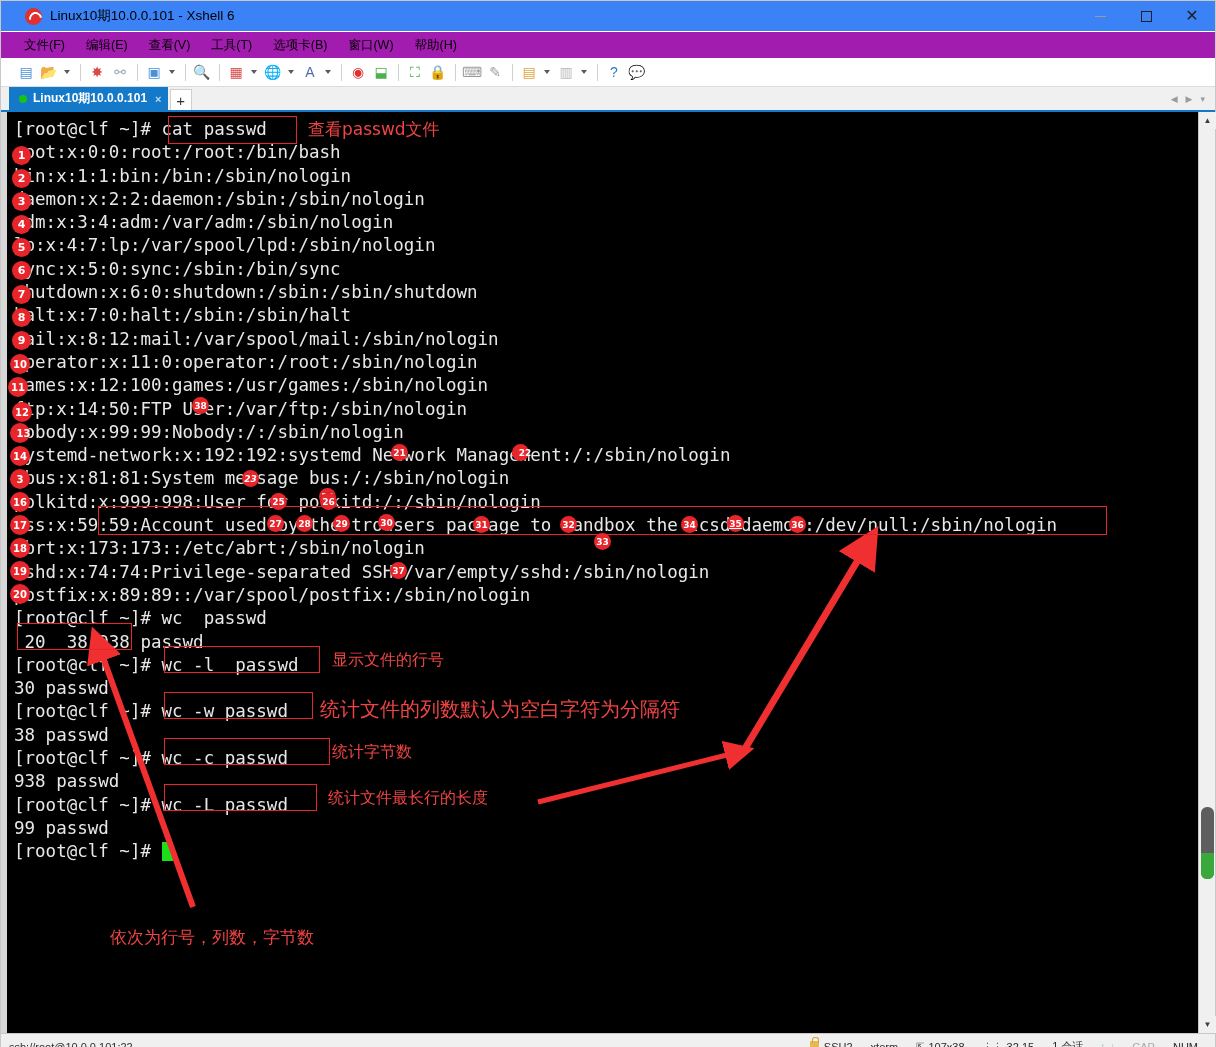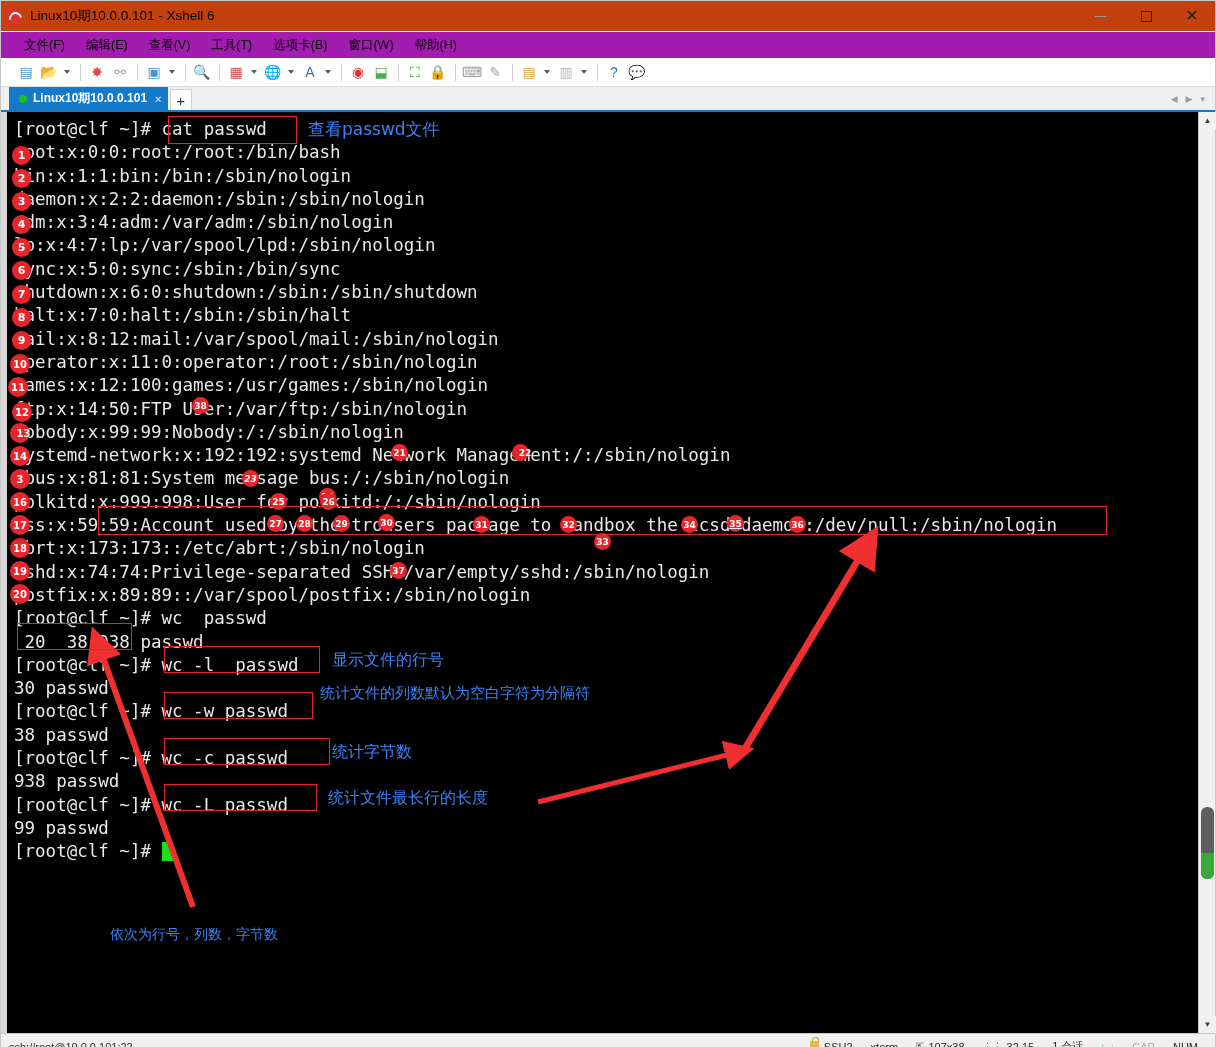--- a/index.html
+++ b/index.html
@@ -14,22 +14,22 @@
     position: relative;
     width: 1216px; height: 1047px;
     background: #f5f5f5;
     border: 1px solid #c8c8c8;
   }
 
   
   .titlebar {
     height: 31px;
     display: flex; align-items: center;
-    background: #c2410c;
-    padding-left: 4px;
+    background: #3b82f6;
+    padding-left: 24px;
     border-bottom: 1px solid #ffffff;
   }
   .app-logo {
     width: 17px; height: 17px; margin-right: 8px;
     position: relative; flex: 0 0 auto;
   }
   .app-logo .swirl {
     position: absolute; inset: 0;
     border-radius: 50%;
     background: #e03030;
@@ -201,21 +201,21 @@
   }
   .badge.b1 { width: 19px; height: 19px; font-size: 11px; }
   .badge.b2 { width: 20px; height: 20px; font-size: 10px; }
   .badge.bs { width: 17px; height: 17px; font-size: 9px; }
   .redbox {
     position: absolute;
     border: 1.5px solid #e8252a;
   }
   .redtext {
     position: absolute;
-    color: #3b82f6;
+    color: #ef4444;
     font-family: "DejaVu Sans", "Liberation Sans", sans-serif;
     white-space: nowrap;
   }
   .arrow-svg { position: absolute; left:0; top:0; overflow: visible; }
 
   
   .statusbar {
     height: 26px;
     background: #f0f0f0;
     border-top: 1px solid #c8c8c8;
@@ -378,24 +378,24 @@
         </svg>
       <div class="redbox" style="left: 160px; top: 4px; width: 129px; height: 28px;"></div>
           <div class="redbox" style="left: 90px; top: 394px; width: 1009px; height: 29px;"></div>
           <div class="redbox" style="left: 9px; top: 511px; width: 115px; height: 27px;"></div>
           <div class="redbox" style="left: 156px; top: 534px; width: 156px; height: 27px;"></div>
           <div class="redbox" style="left: 156px; top: 580px; width: 149px; height: 27px;"></div>
           <div class="redbox" style="left: 156px; top: 626px; width: 166px; height: 27px;"></div>
           <div class="redbox" style="left: 156px; top: 672px; width: 153px; height: 27px;"></div>
           <div class="redtext" style="left: 300px; top: 6px; font-size: 17px;">查看passwd文件</div>
           <div class="redtext" style="left: 324px; top: 538px; font-size: 16px;">显示文件的行号</div>
-          <div class="redtext" style="left: 312px; top: 572px; font-size: 15px;">统计文件的列数默认为空白字符为分隔符</div>
+          <div class="redtext" style="left: 312px; top: 584px; font-size: 20px;">统计文件的列数默认为空白字符为分隔符</div>
           <div class="redtext" style="left: 324px; top: 630px; font-size: 16px;">统计字节数</div>
           <div class="redtext" style="left: 320px; top: 676px; font-size: 16px;">统计文件最长行的长度</div>
-          <div class="redtext" style="left: 102px; top: 814px; font-size: 14px;">依次为行号，列数，字节数</div>
+          <div class="redtext" style="left: 102px; top: 814px; font-size: 17px;">依次为行号，列数，字节数</div>
           <div class="badge b1" style="left: 4px; top: 34px;">1</div>
           <div class="badge b1" style="left: 4px; top: 57px;">2</div>
           <div class="badge b1" style="left: 4px; top: 80px;">3</div>
           <div class="badge b1" style="left: 4px; top: 103px;">4</div>
           <div class="badge b1" style="left: 4px; top: 126px;">5</div>
           <div class="badge b1" style="left: 4px; top: 149px;">6</div>
           <div class="badge b1" style="left: 4px; top: 173px;">7</div>
           <div class="badge b1" style="left: 4px; top: 196px;">8</div>
           <div class="badge b1" style="left: 4px; top: 219px;">9</div>
           <div class="badge b2" style="left: 2px; top: 242px;">10</div>

